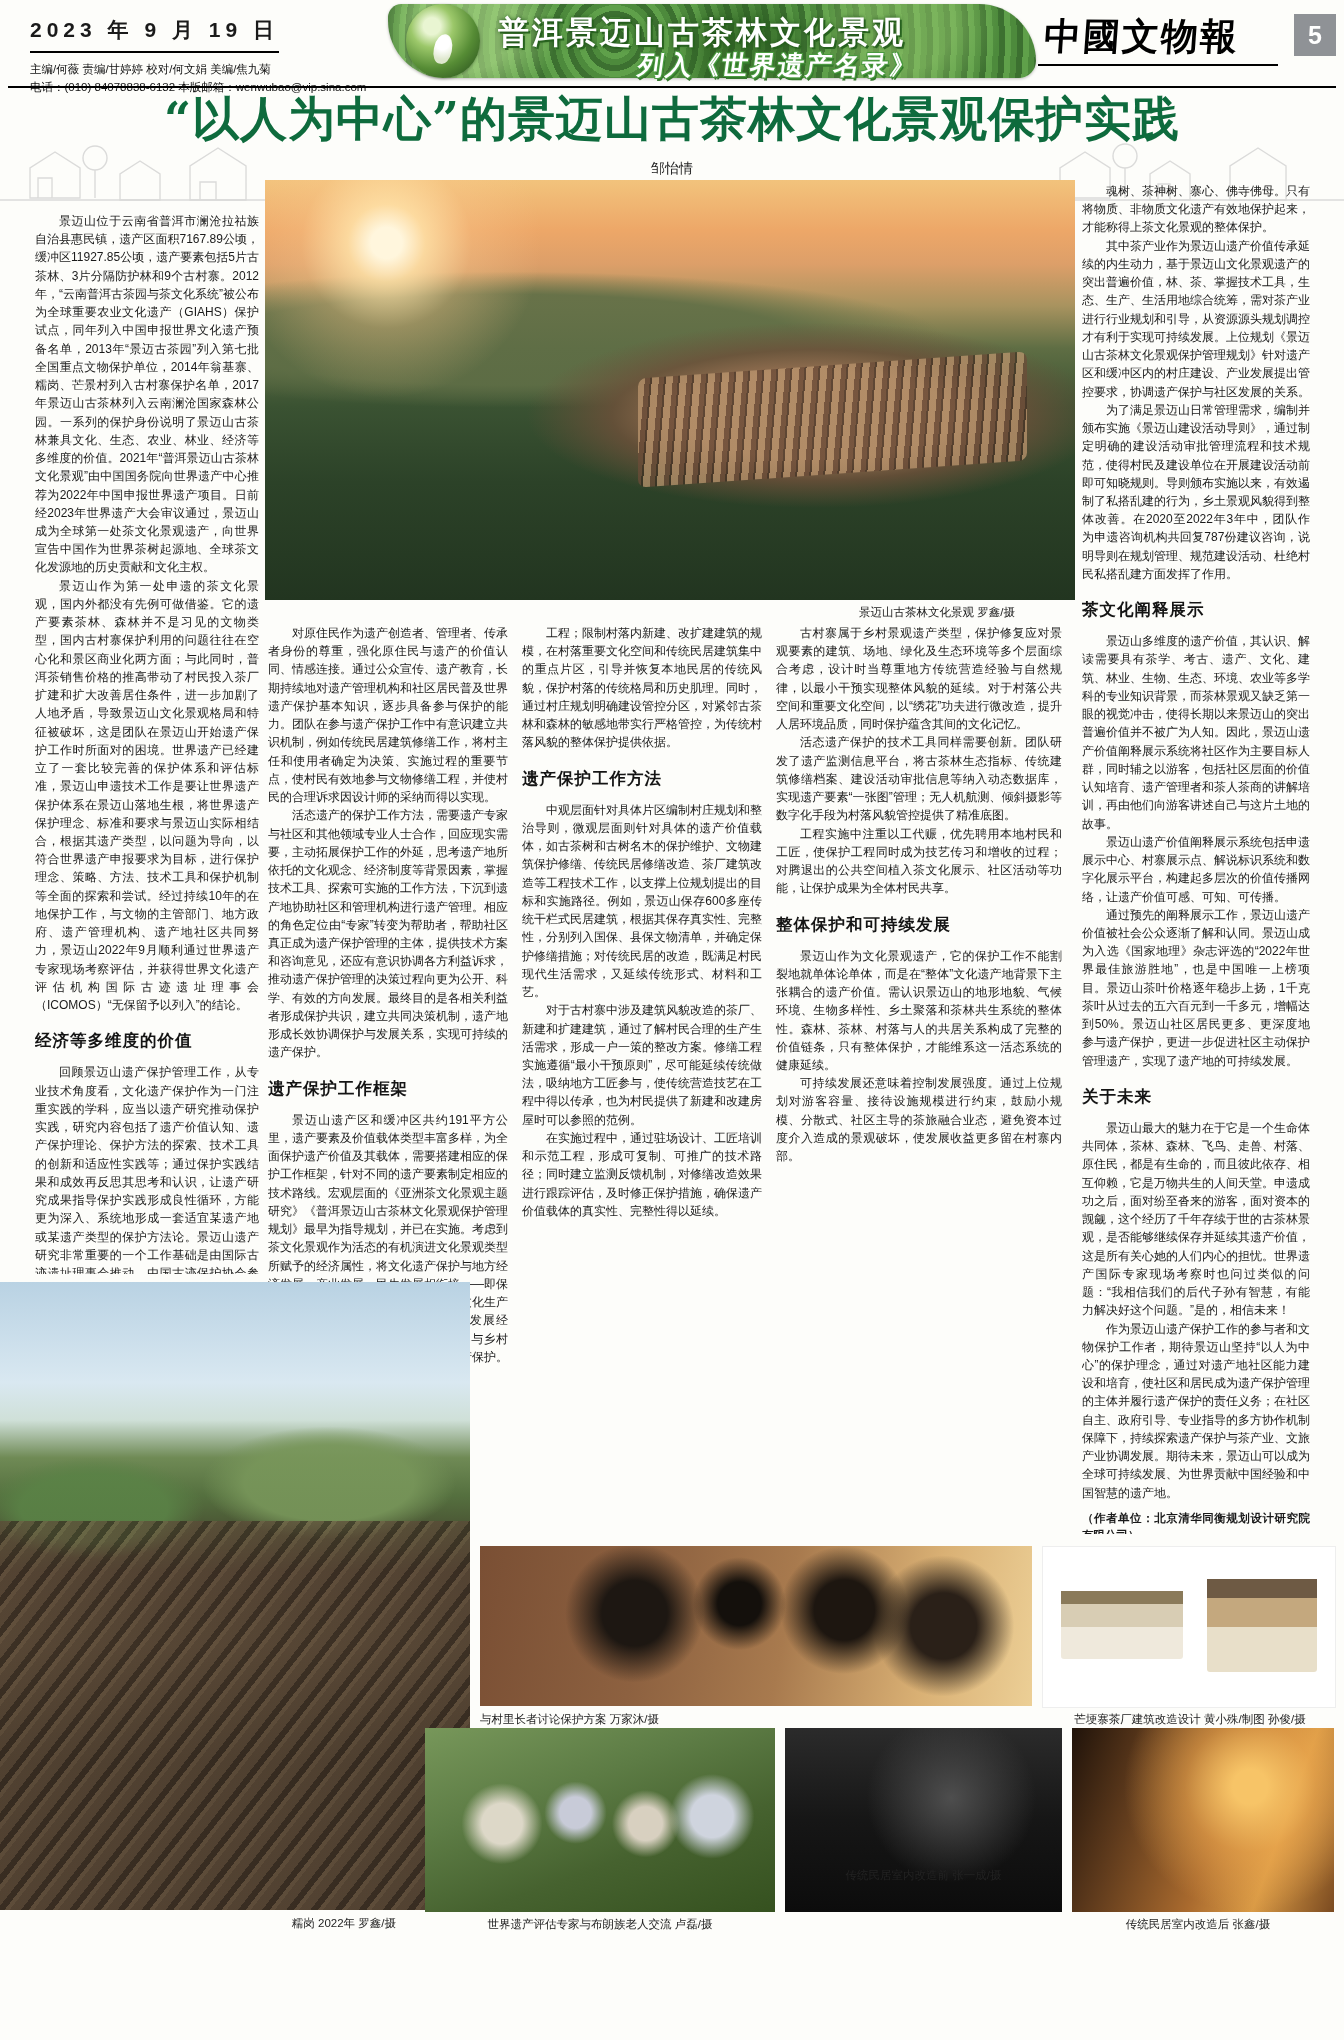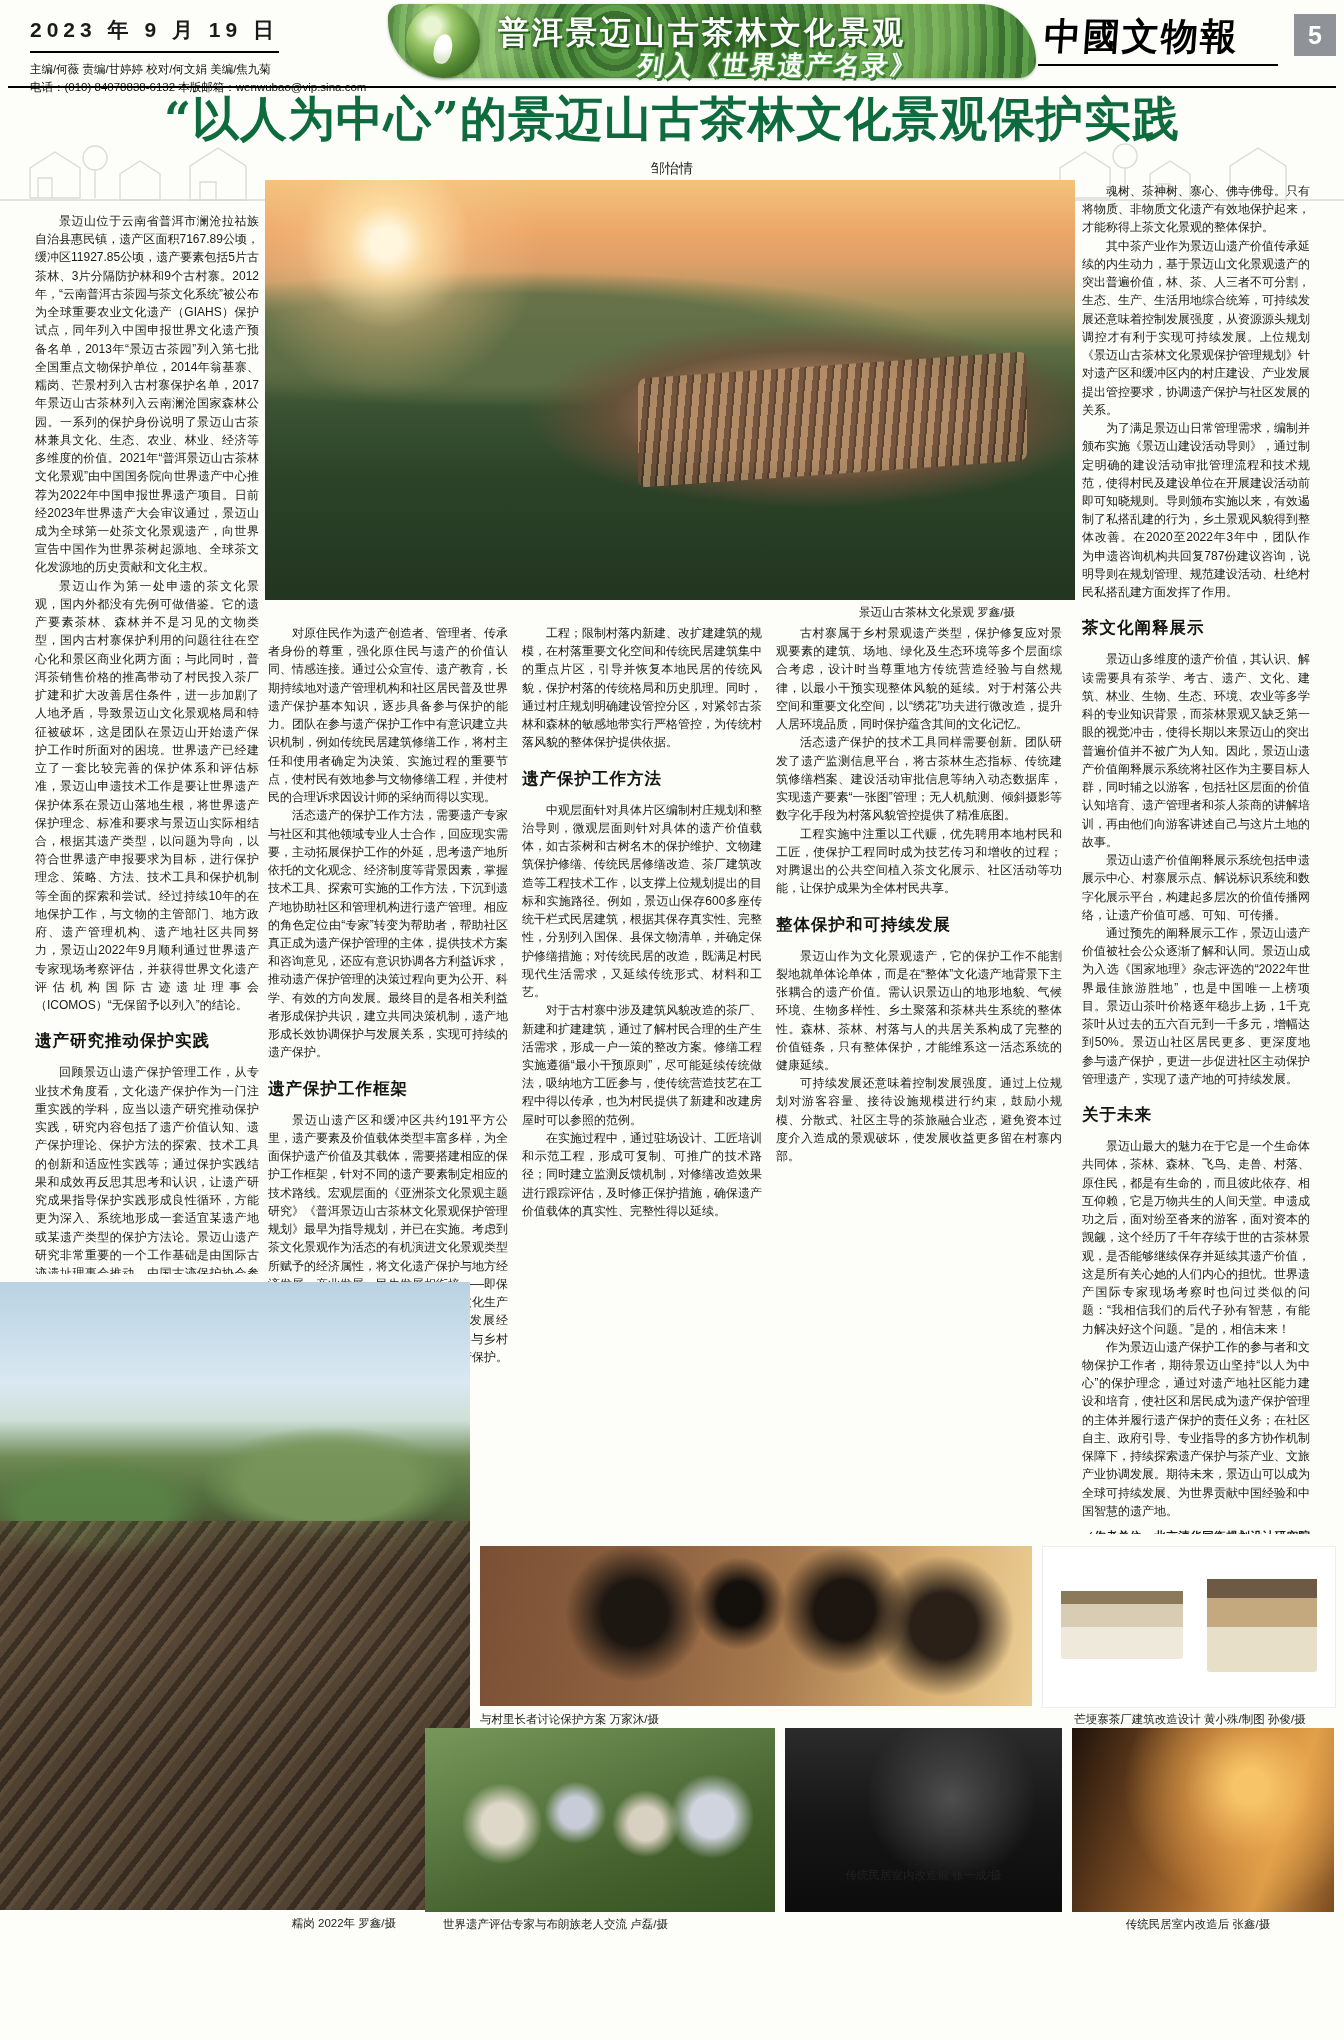--- a/index.html
+++ b/index.html
@@ -90,21 +90,21 @@
   .render-b{left:56%;top:12%;width:38%;height:66%;
     background:linear-gradient(180deg, transparent 0 12%, #6e5a44 12% 30%, #c4a87e 30% 58%, #e8dfc9 58% 100%);}
   .cap-factory{left:1042px;top:1712px;width:296px;text-align:center;}
   .photo-experts{left:425px;top:1728px;width:350px;height:184px;
     background:
       radial-gradient(circle at 22% 52%, #ddd8c8 0 7%, transparent 14%),
       radial-gradient(circle at 43% 46%, #c8cbd8 0 7%, transparent 14%),
       radial-gradient(circle at 63% 52%, #d8d0c0 0 7%, transparent 14%),
       radial-gradient(circle at 82% 48%, #cfd4de 0 7%, transparent 14%),
       linear-gradient(160deg,#77975a 0%,#5d7c45 35%,#46622f 65%,#35511f 100%);}
-  .cap-experts{left:395px;top:1917px;width:410px;padding-left:48px;}
+  .cap-experts{left:395px;top:1917px;width:410px;text-align:center;}
   .photo-before{left:785px;top:1728px;width:277px;height:184px;
     background:radial-gradient(circle at 60% 38%, #4e4e4e 0%, transparent 42%),
                linear-gradient(180deg,#2b2b2b 0%,#161616 50%,#0c0c0c 100%);}
   .cap-before{left:785px;top:1868px;width:277px;text-align:center;}
   .photo-after{left:1072px;top:1728px;width:262px;height:184px;
     background:radial-gradient(circle at 68% 32%, #f7c467 0 8%, rgba(240,170,80,.55) 30%, transparent 58%),
                linear-gradient(110deg,#20130a 0%,#5e3a1c 25%,#a96a2e 55%,#d99a45 75%,#7a4a20 100%);}
   .cap-after{left:1052px;top:1917px;width:292px;text-align:center;}
 </style>
 </head>
@@ -153,21 +153,21 @@
     <h1 class="headline">“以人为中心”的景迈山古茶林文化景观保护实践</h1>
     <div class="byline">邹怡情</div>
   </div>
 
   <div class="photo photo-main"></div>
   <div class="caption cap-main">景迈山古茶林文化景观 罗鑫/摄</div>
 
   <div class="col col1">
     <p>景迈山位于云南省普洱市澜沧拉祜族自治县惠民镇，遗产区面积7167.89公顷，缓冲区11927.85公顷，遗产要素包括5片古茶林、3片分隔防护林和9个古村寨。2012年，“云南普洱古茶园与茶文化系统”被公布为全球重要农业文化遗产（GIAHS）保护试点，同年列入中国申报世界文化遗产预备名单，2013年“景迈古茶园”列入第七批全国重点文物保护单位，2014年翁基寨、糯岗、芒景村列入古村寨保护名单，2017年景迈山古茶林列入云南澜沧国家森林公园。一系列的保护身份说明了景迈山古茶林兼具文化、生态、农业、林业、经济等多维度的价值。2021年“普洱景迈山古茶林文化景观”由中国国务院向世界遗产中心推荐为2022年中国申报世界遗产项目。日前经2023年世界遗产大会审议通过，景迈山成为全球第一处茶文化景观遗产，向世界宣告中国作为世界茶树起源地、全球茶文化发源地的历史贡献和文化主权。</p>
     <p>景迈山作为第一处申遗的茶文化景观，国内外都没有先例可做借鉴。它的遗产要素茶林、森林并不是习见的文物类型，国内古村寨保护利用的问题往往在空心化和景区商业化两方面；与此同时，普洱茶销售价格的推高带动了村民投入茶厂扩建和扩大改善居住条件，进一步加剧了人地矛盾，导致景迈山文化景观格局和特征被破坏，这是团队在景迈山开始遗产保护工作时所面对的困境。世界遗产已经建立了一套比较完善的保护体系和评估标准，景迈山申遗技术工作是要让世界遗产保护体系在景迈山落地生根，将世界遗产保护理念、标准和要求与景迈山实际相结合，根据其遗产类型，以问题为导向，以符合世界遗产申报要求为目标，进行保护理念、策略、方法、技术工具和保护机制等全面的探索和尝试。经过持续10年的在地保护工作，与文物的主管部门、地方政府、遗产管理机构、遗产地社区共同努力，景迈山2022年9月顺利通过世界遗产专家现场考察评估，并获得世界文化遗产评估机构国际古迹遗址理事会（ICOMOS）“无保留予以列入”的结论。</p>
-    <h2>遗产研究推动保护实践</h2>
+    <h2>经济等多维度的价值</h2>
     <p>回顾景迈山遗产保护管理工作，从专业技术角度看，文化遗产保护作为一门注重实践的学科，应当以遗产研究推动保护实践，研究内容包括了遗产价值认知、遗产保护理论、保护方法的探索、技术工具的创新和适应性实践等；通过保护实践结果和成效再反思其思考和认识，让遗产研究成果指导保护实践形成良性循环，方能更为深入、系统地形成一套适宜某遗产地或某遗产类型的保护方法论。景迈山遗产研究非常重要的一个工作基础是由国际古迹遗址理事会推动、中国古迹保护协会参与的《亚洲茶文化景观主题研究》。这一主题研究为茶文化景观提供了遗产研究框架，并为进行景迈山比较研究提供了更为广阔、专业的视野。2019年在景迈山召开的茶文化景观保护研究国际研讨会，通过专业性的对话和交流，景迈山突出普遍价值论证和遗产保护管理状况被国际国内同行了解认同，极大地促进景迈山申遗工作。</p>
 
   </div>
 
   <div class="col colA">
     <p>对原住民作为遗产创造者、管理者、传承者身份的尊重，强化原住民与遗产的价值认同、情感连接。通过公众宣传、遗产教育，长期持续地对遗产管理机构和社区居民普及世界遗产保护基本知识，逐步具备参与保护的能力。团队在参与遗产保护工作中有意识建立共识机制，例如传统民居建筑修缮工作，将村主任和使用者确定为决策、实施过程的重要节点，使村民有效地参与文物修缮工程，并使村民的合理诉求因设计师的采纳而得以实现。</p>
     <p>活态遗产的保护工作方法，需要遗产专家与社区和其他领域专业人士合作，回应现实需要，主动拓展保护工作的外延，思考遗产地所依托的文化观念、经济制度等背景因素，掌握技术工具、探索可实施的工作方法，下沉到遗产地协助社区和管理机构进行遗产管理。相应的角色定位由“专家”转变为帮助者，帮助社区真正成为遗产保护管理的主体，提供技术方案和咨询意见，还应有意识协调各方利益诉求，推动遗产保护管理的决策过程向更为公开、科学、有效的方向发展。最终目的是各相关利益者形成保护共识，建立共同决策机制，遗产地形成长效协调保护与发展关系，实现可持续的遗产保护。</p>
     <h2>遗产保护工作框架</h2>
     <p>景迈山遗产区和缓冲区共约191平方公里，遗产要素及价值载体类型丰富多样，为全面保护遗产价值及其载体，需要搭建相应的保护工作框架，针对不同的遗产要素制定相应的技术路线。宏观层面的《亚洲茶文化景观主题研究》《普洱景迈山古茶林文化景观保护管理规划》最早为指导规划，并已在实施。考虑到茶文化景观作为活态的有机演进文化景观类型所赋予的经济属性，将文化遗产保护与地方经济发展、产业发展、民生发展相衔接——即保护延续景迈山原住民的村寨形态和茶文化生产生活方式，通过风貌整治和“保护、发展经济”的遗产保护策略，将遗产价值保护与乡村振兴有机结合，实现在地的可持续遗产保护。</p>
   </div>
@@ -184,21 +184,21 @@
     <p>古村寨属于乡村景观遗产类型，保护修复应对景观要素的建筑、场地、绿化及生态环境等多个层面综合考虑，设计时当尊重地方传统营造经验与自然规律，以最小干预实现整体风貌的延续。对于村落公共空间和重要文化空间，以“绣花”功夫进行微改造，提升人居环境品质，同时保护蕴含其间的文化记忆。</p>
     <p>活态遗产保护的技术工具同样需要创新。团队研发了遗产监测信息平台，将古茶林生态指标、传统建筑修缮档案、建设活动审批信息等纳入动态数据库，实现遗产要素“一张图”管理；无人机航测、倾斜摄影等数字化手段为村落风貌管控提供了精准底图。</p>
     <p>工程实施中注重以工代赈，优先聘用本地村民和工匠，使保护工程同时成为技艺传习和增收的过程；对腾退出的公共空间植入茶文化展示、社区活动等功能，让保护成果为全体村民共享。</p>
     <h2>整体保护和可持续发展</h2>
     <p>景迈山作为文化景观遗产，它的保护工作不能割裂地就单体论单体，而是在“整体”文化遗产地背景下主张耦合的遗产价值。需认识景迈山的地形地貌、气候环境、生物多样性、乡土聚落和茶林共生系统的整体性。森林、茶林、村落与人的共居关系构成了完整的价值链条，只有整体保护，才能维系这一活态系统的健康延续。</p>
     <p>可持续发展还意味着控制发展强度。通过上位规划对游客容量、接待设施规模进行约束，鼓励小规模、分散式、社区主导的茶旅融合业态，避免资本过度介入造成的景观破坏，使发展收益更多留在村寨内部。</p>
   </div>
 
   <div class="col colR">
     <p>魂树、茶神树、寨心、佛寺佛母。只有将物质、非物质文化遗产有效地保护起来，才能称得上茶文化景观的整体保护。</p>
-    <p>其中茶产业作为景迈山遗产价值传承延续的内生动力，基于景迈山文化景观遗产的突出普遍价值，林、茶、人三者不可分割，生态、生产、生活用地综合统筹，可持续发展还意味着控制发展强度，从资源源头规划调控才有利于实现可持续发展。上位规划《景迈山古茶林文化景观保护管理规划》针对遗产区和缓冲区内的村庄建设、产业发展提出管控要求，协调遗产保护与社区发展的关系。</p>
+    <p>其中茶产业作为景迈山遗产价值传承延续的内生动力，基于景迈山文化景观遗产的突出普遍价值，林、茶、掌握技术工具，生态、生产、生活用地综合统筹，需对茶产业进行行业规划和引导，从资源源头规划调控才有利于实现可持续发展。上位规划《景迈山古茶林文化景观保护管理规划》针对遗产区和缓冲区内的村庄建设、产业发展提出管控要求，协调遗产保护与社区发展的关系。</p>
     <p>为了满足景迈山日常管理需求，编制并颁布实施《景迈山建设活动导则》，通过制定明确的建设活动审批管理流程和技术规范，使得村民及建设单位在开展建设活动前即可知晓规则。导则颁布实施以来，有效遏制了私搭乱建的行为，乡土景观风貌得到整体改善。在2020至2022年3年中，团队作为申遗咨询机构共回复787份建议咨询，说明导则在规划管理、规范建设活动、杜绝村民私搭乱建方面发挥了作用。</p>
     <h2>茶文化阐释展示</h2>
     <p>景迈山多维度的遗产价值，其认识、解读需要具有茶学、考古、遗产、文化、建筑、林业、生物、生态、环境、农业等多学科的专业知识背景，而茶林景观又缺乏第一眼的视觉冲击，使得长期以来景迈山的突出普遍价值并不被广为人知。因此，景迈山遗产价值阐释展示系统将社区作为主要目标人群，同时辅之以游客，包括社区层面的价值认知培育、遗产管理者和茶人茶商的讲解培训，再由他们向游客讲述自己与这片土地的故事。</p>
     <p>景迈山遗产价值阐释展示系统包括申遗展示中心、村寨展示点、解说标识系统和数字化展示平台，构建起多层次的价值传播网络，让遗产价值可感、可知、可传播。</p>
     <p>通过预先的阐释展示工作，景迈山遗产价值被社会公众逐渐了解和认同。景迈山成为入选《国家地理》杂志评选的“2022年世界最佳旅游胜地”，也是中国唯一上榜项目。景迈山茶叶价格逐年稳步上扬，1千克茶叶从过去的五六百元到一千多元，增幅达到50%。景迈山社区居民更多、更深度地参与遗产保护，更进一步促进社区主动保护管理遗产，实现了遗产地的可持续发展。</p>
     <h2>关于未来</h2>
     <p>景迈山最大的魅力在于它是一个生命体共同体，茶林、森林、飞鸟、走兽、村落、原住民，都是有生命的，而且彼此依存、相互仰赖，它是万物共生的人间天堂。申遗成功之后，面对纷至沓来的游客，面对资本的觊觎，这个经历了千年存续于世的古茶林景观，是否能够继续保存并延续其遗产价值，这是所有关心她的人们内心的担忧。世界遗产国际专家现场考察时也问过类似的问题：“我相信我们的后代子孙有智慧，有能力解决好这个问题。”是的，相信未来！</p>
     <p>作为景迈山遗产保护工作的参与者和文物保护工作者，期待景迈山坚持“以人为中心”的保护理念，通过对遗产地社区能力建设和培育，使社区和居民成为遗产保护管理的主体并履行遗产保护的责任义务；在社区自主、政府引导、专业指导的多方协作机制保障下，持续探索遗产保护与茶产业、文旅产业协调发展。期待未来，景迈山可以成为全球可持续发展、为世界贡献中国经验和中国智慧的遗产地。</p>
     <p class="author-note">（作者单位：北京清华同衡规划设计研究院有限公司）</p>
   </div>

